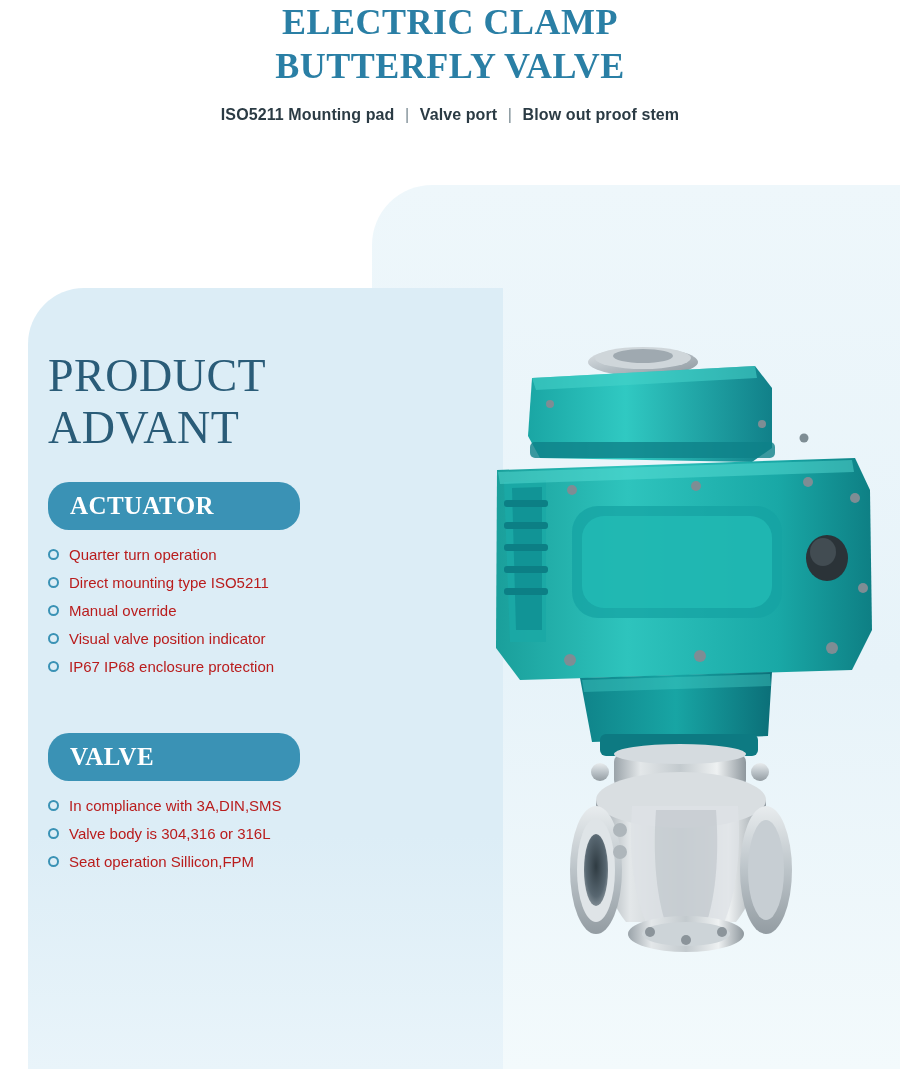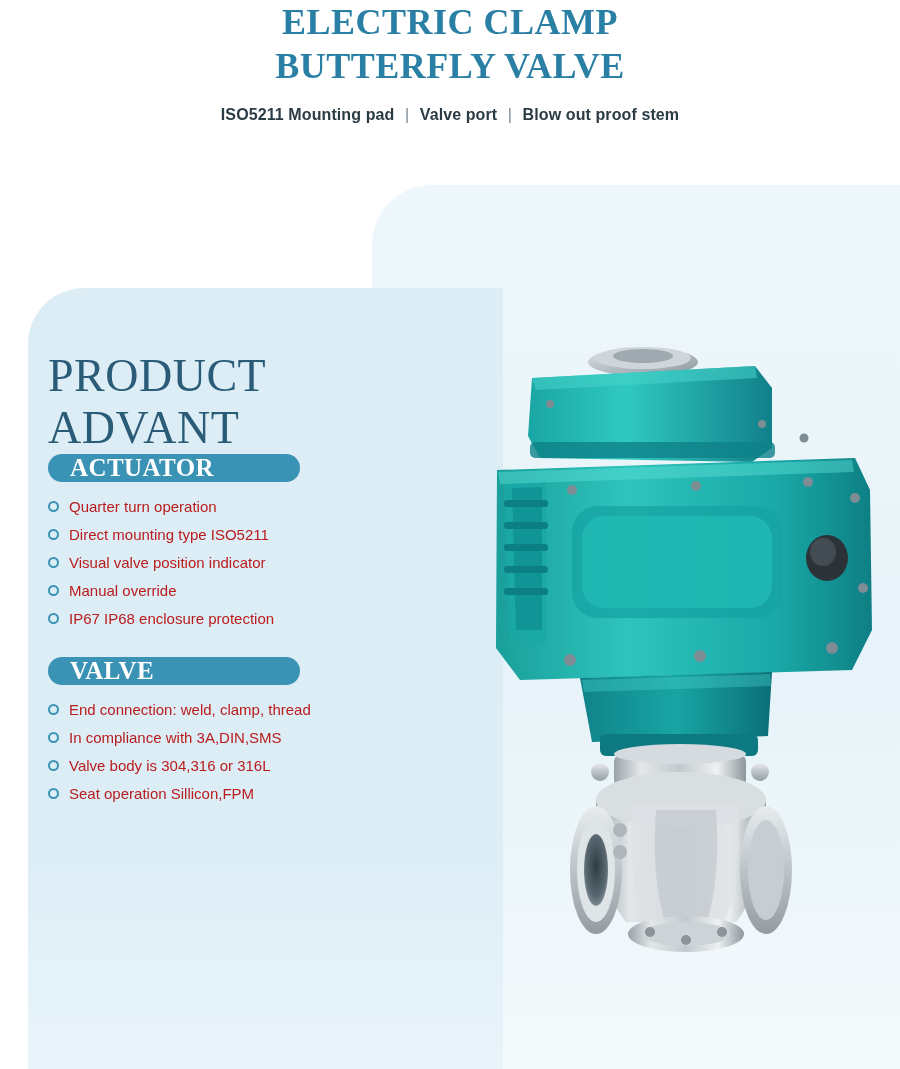--- a/index.html
+++ b/index.html
@@ -80,22 +80,23 @@
     font-family: "Liberation Serif", serif;
     font-weight: normal;
     font-size: 46px;
     line-height: 52px;
     color: #2a5c78;
     letter-spacing: 0.5px;
   }
   .product-advant .l2 { display: block; }
 
   .section-pill {
+    margin-top: 28px;
     width: 252px;
-    height: 28px;
+    height: 48px;
     background: #3a92b5;
     border-radius: 21px;
     display: flex;
     align-items: center;
     padding-left: 22px;
     box-sizing: border-box;
   }
   .section-pill span {
     font-family: "Liberation Serif", serif;
     font-weight: bold;
@@ -170,42 +171,38 @@
     <li>
       <span class="dot"></span>
       <span> Quarter turn operation</span>
     </li>
     <li>
       <span class="dot"></span>
       <span>Direct mounting type ISO5211</span>
     </li>
     <li>
       <span class="dot"></span>
+      <span>Manual override</span>
+    </li>
+    <li>
+      <span class="dot"></span>
       <span>Visual valve position indicator</span>
-    </li>
-    <li>
-      <span class="dot"></span>
-      <span>Manual override</span>
     </li>
     <li>
       <span class="dot"></span>
       <span>IP67 IP68 enclosure protection</span>
     </li>
   </ul>
 
   <div class="spacer-valve"></div>
 
   <div class="section-pill">
     <span>VALVE</span>
   </div>
   <ul class="bullet-list">
-    <li>
-      <span class="dot"></span>
-      <span>End connection: weld, clamp, thread</span>
-    </li>
     <li>
       <span class="dot"></span>
       <span>In compliance with 3A,DIN,SMS</span>
     </li>
     <li>
       <span class="dot"></span>
       <span>Valve body is 304,316 or 316L</span>
     </li>
     <li>
       <span class="dot"></span>

